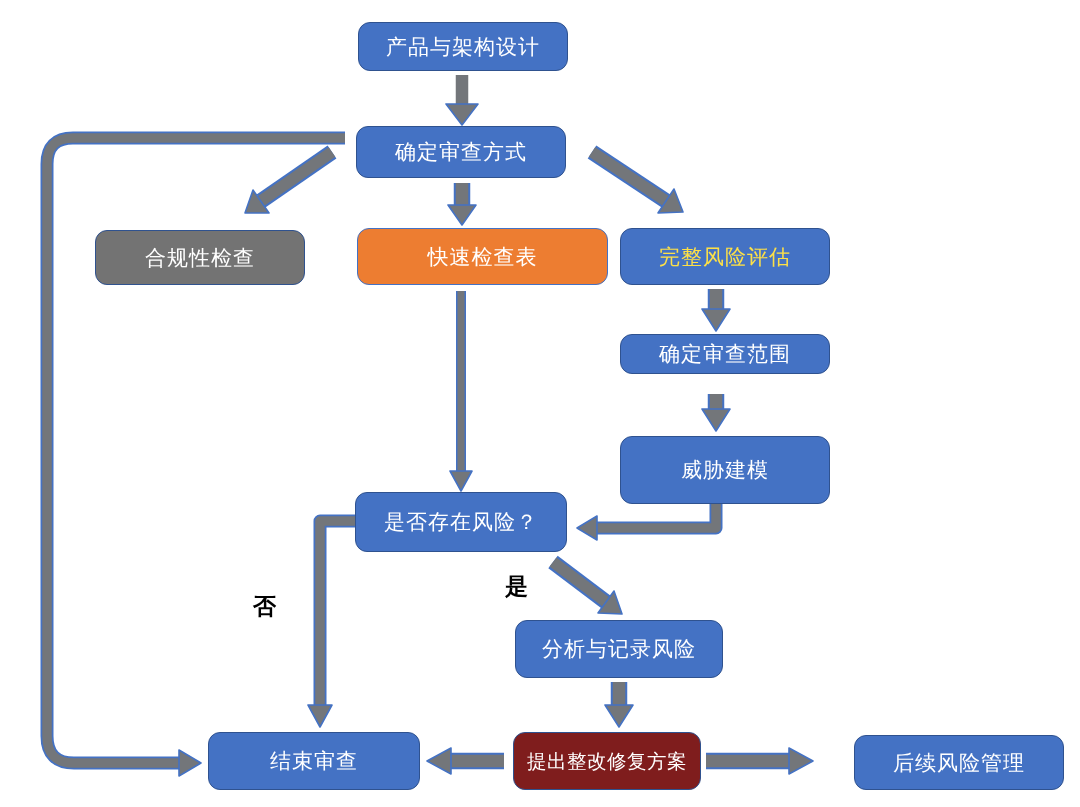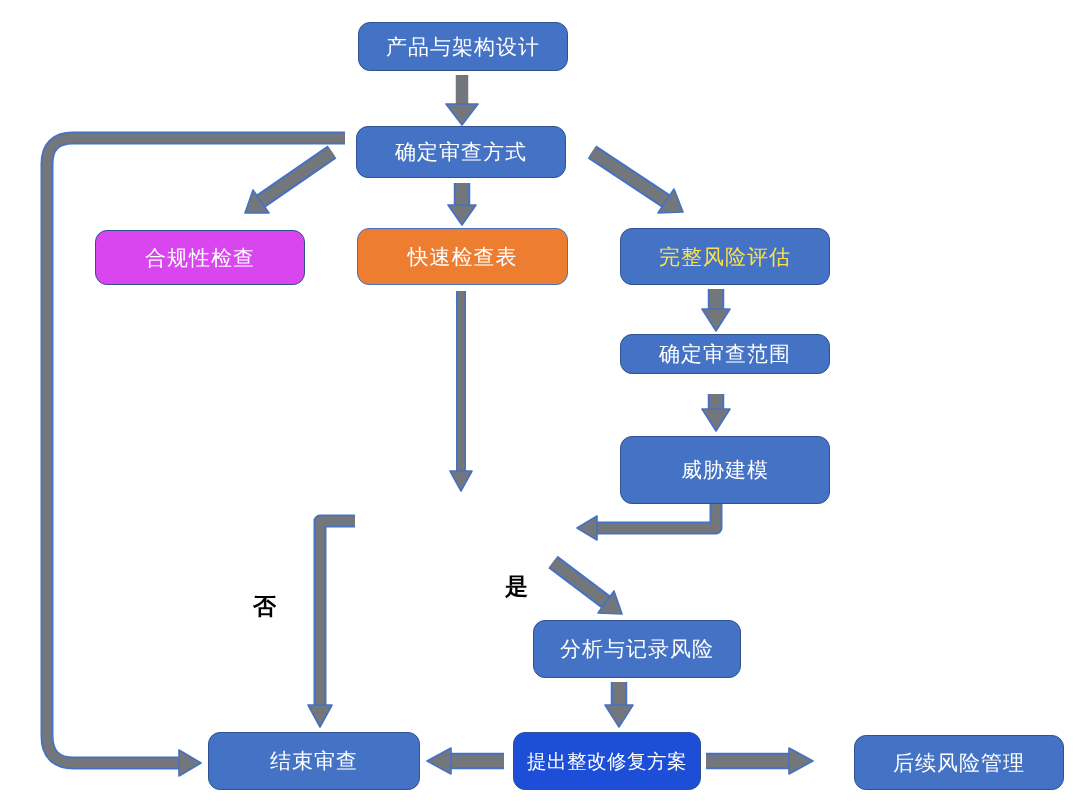--- a/index.html
+++ b/index.html
@@ -25,26 +25,26 @@
     border:1.8px solid #2F528F;
     border-radius:12px;
     display:flex;align-items:center;justify-content:center;
     font-size:21px;color:#fff;
     letter-spacing:1px;
     white-space:nowrap;
   }
   .n0{left:358px;top:22px;width:210px;height:49px;}
   .n1{left:356px;top:126px;width:210px;height:52px;}
   .n2{left:95px;top:230px;width:210px;height:55px;}
-  .n3{left:357px;top:228px;width:211px;height:57px;}
+  .n3{left:357px;top:228px;width:251px;height:57px;}
   .n4{left:620px;top:228px;width:210px;height:57px;}
   .n5{left:620px;top:334px;width:210px;height:40px;}
   .n6{left:620px;top:436px;width:210px;height:68px;}
   .n7{left:355px;top:492px;width:212px;height:60px;}
-  .n8{left:533px;top:620px;width:208px;height:58px;}
+  .n8{left:515px;top:620px;width:208px;height:58px;}
   .n9{left:208px;top:732px;width:212px;height:58px;}
   .n10{left:513px;top:732px;width:188px;height:58px;font-size:19.5px;letter-spacing:0.5px;}
   .n11{left:820px;top:735px;width:210px;height:55px;}
   .edge-label{
     position:absolute;
     font-size:23px;font-weight:bold;color:#000;
   }
   .lbl-yes{left:505px;top:571px;}
   .lbl-no{left:253px;top:591px;}
 </style>
@@ -136,36 +136,37 @@
       <path class="ao" d="M706,761 L790,761"></path>
       <path class="ag" d="M706,761 L790,761"></path>
       <polygon class="ah" points="813,761 789,748 789,774"></polygon>
     </g>
   </svg>
 
   <div class="node n0" style="background: rgb(68, 114, 196); border-color: rgb(47, 82, 143); color: rgb(255, 255, 255);">产品与架构设计</div>
 
   <div class="node n1" style="background: rgb(68, 114, 196); border-color: rgb(47, 82, 143); color: rgb(255, 255, 255);">确定审查方式</div>
 
-  <div class="node n2" style="background: #d946ef; border-color: rgb(47, 82, 143); color: rgb(255, 255, 255);">合规性检查</div>
+  <div class="node n2" style="background: #737373; border-color: rgb(47, 82, 143); color: rgb(255, 255, 255);">合规性检查</div>
 
   <div class="node n3" style="background: rgb(237, 125, 49); border-color: rgb(68, 114, 196); color: rgb(255, 255, 255);">快速检查表</div>
 
   <div class="node n4" style="background: rgb(68, 114, 196); border-color: rgb(47, 82, 143); color: #fde047;">完整风险评估</div>
 
   <div class="node n5" style="background: rgb(68, 114, 196); border-color: rgb(47, 82, 143); color: rgb(255, 255, 255);">确定审查范围</div>
 
   <div class="node n6" style="background: rgb(68, 114, 196); border-color: rgb(47, 82, 143); color: rgb(255, 255, 255);">威胁建模</div>
 
+  <div class="node n7" style="background: rgb(68, 114, 196); border-color: rgb(47, 82, 143); color: rgb(255, 255, 255);">是否存在风险？</div>
 
   <div class="node n8" style="background: rgb(68, 114, 196); border-color: rgb(47, 82, 143); color: rgb(255, 255, 255);">分析与记录风险</div>
 
   <div class="node n9" style="background: rgb(68, 114, 196); border-color: rgb(47, 82, 143); color: rgb(255, 255, 255);">结束审查</div>
 
-  <div class="node n10" style="background: #1d4ed8; border-color: rgb(47, 82, 143); color: rgb(255, 255, 255); text-align: center;">提出整改修复方案</div>
+  <div class="node n10" style="background: #7f1d1d; border-color: rgb(47, 82, 143); color: rgb(255, 255, 255); text-align: center;">提出整改修复方案</div>
 
   <div class="node n11" style="background: rgb(68, 114, 196); border-color: rgb(47, 82, 143); color: rgb(255, 255, 255); margin-left: 34px;">后续风险管理</div>
 
   <div class="edge-label lbl-yes">是</div>
 
   <div class="edge-label lbl-no">否</div>
 
 </div>
 
 </body></html>

